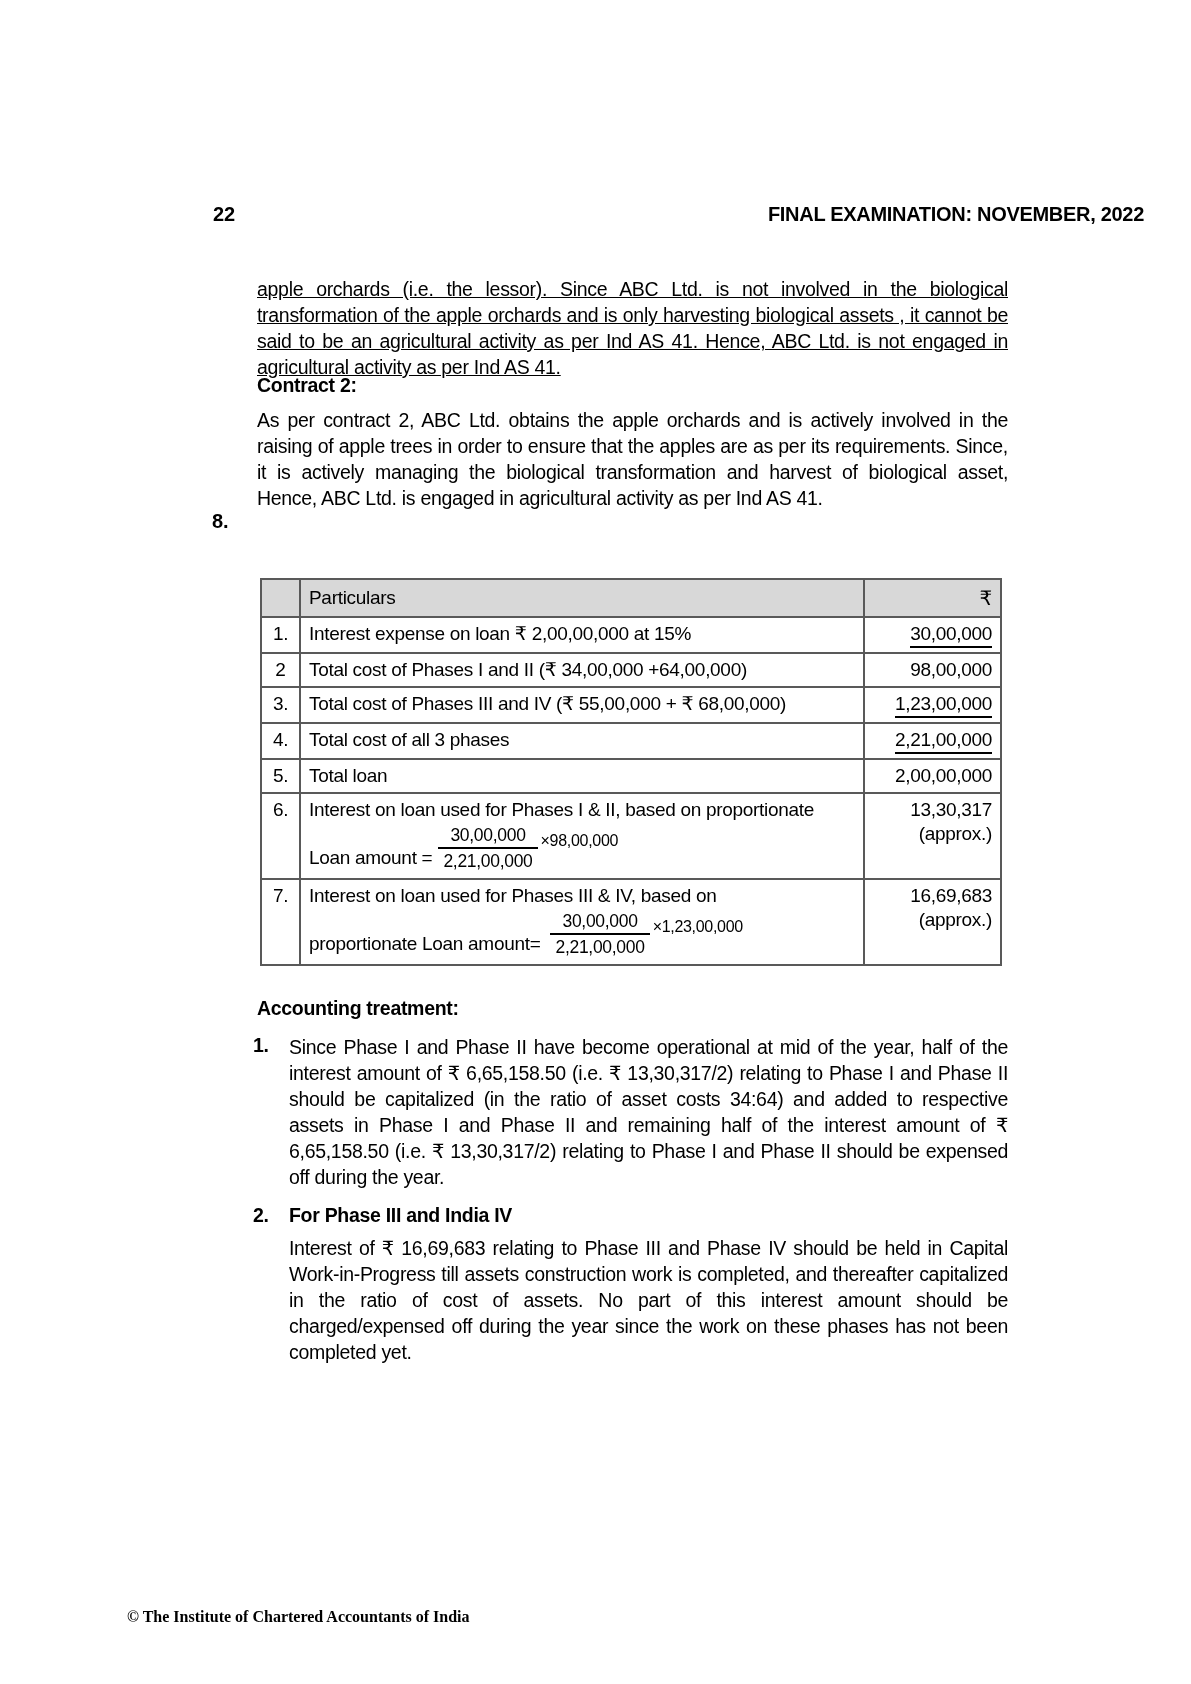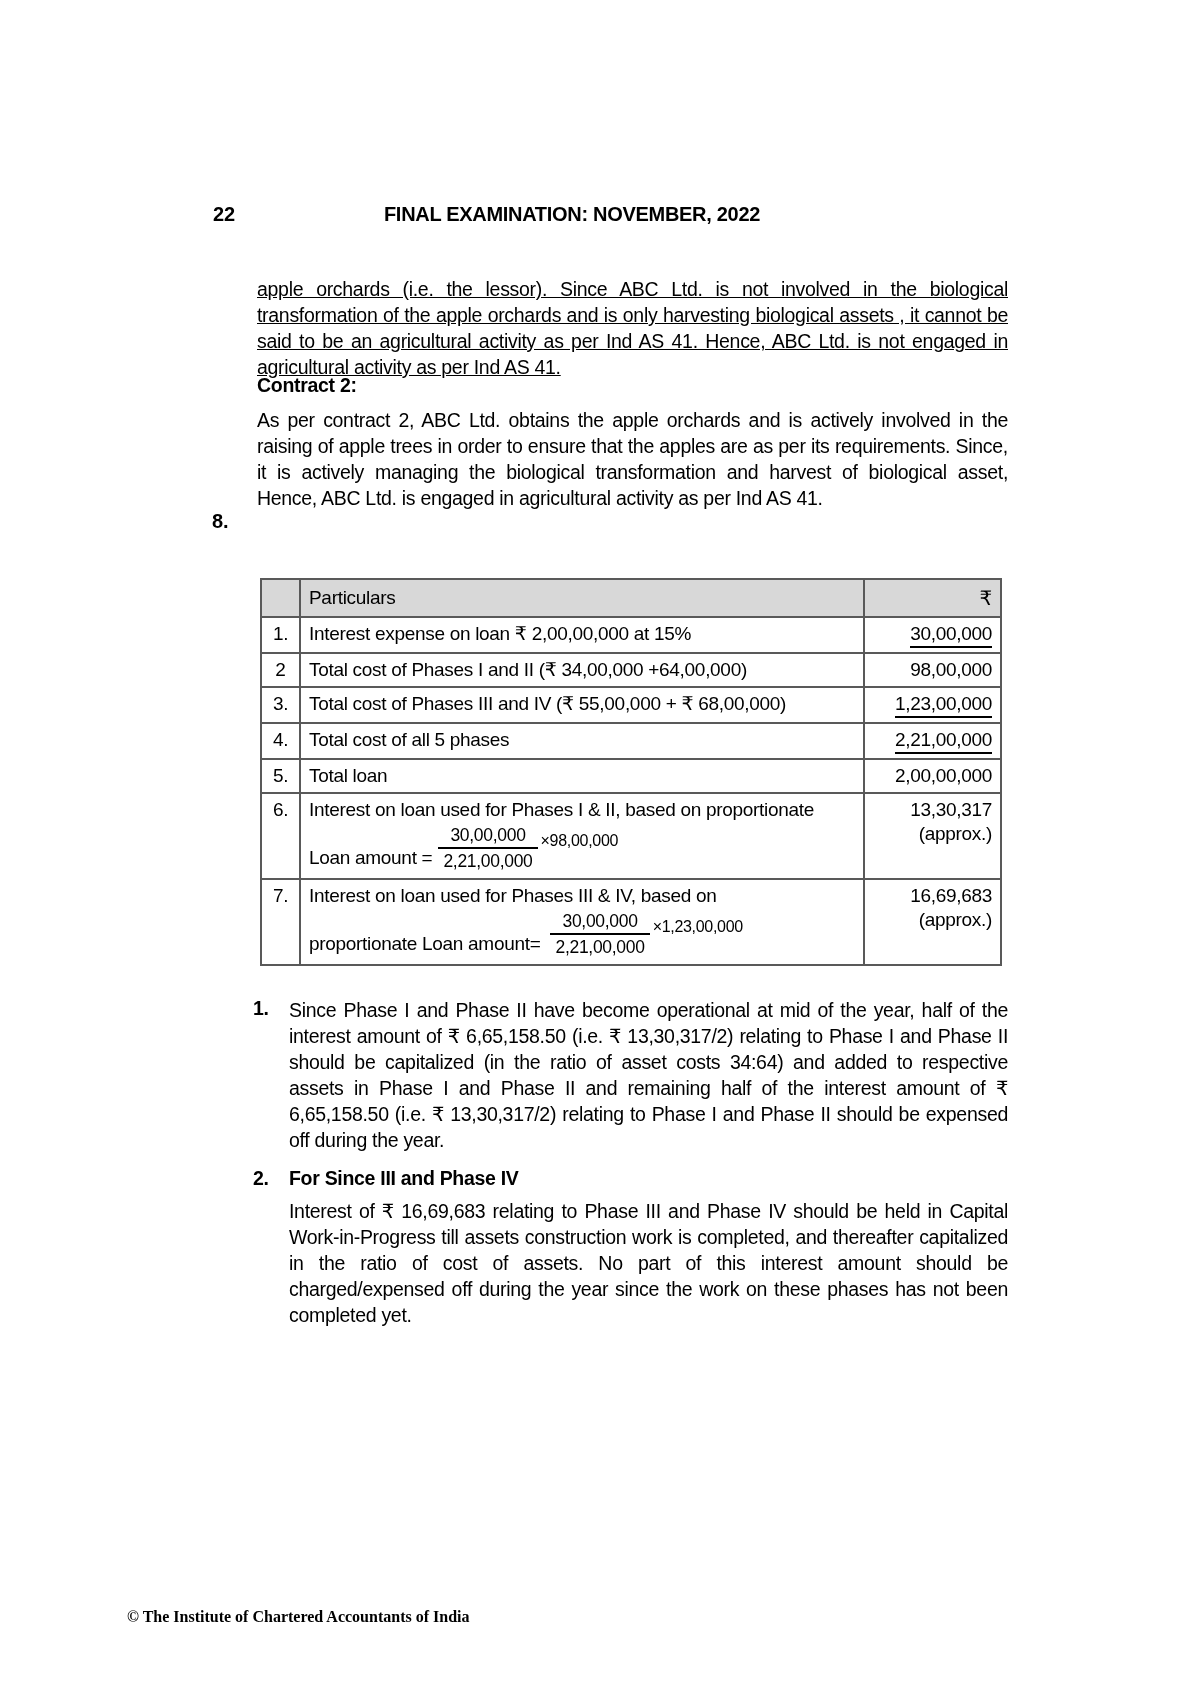--- a/index.html
+++ b/index.html
@@ -10,21 +10,21 @@
     color: #000000;
     font-family: "Liberation Sans", "DejaVu Sans", sans-serif;
     overflow: hidden;
   }
   .page-number {
     position: absolute; top: 203px; left: 213px;
     font-size: 20px; font-weight: bold;
   }
   .page-header-title {
     position: absolute; top: 203px; left: 0; width: 1144px;
-    text-align: center; font-size: 20px; font-weight: bold;
+    text-align: right; font-size: 20px; font-weight: bold;
     letter-spacing: -0.3px;
   }
   .body-para {
     position: absolute; left: 257px; width: 751px;
     font-size: 19.5px; line-height: 26px; letter-spacing: -0.3px;
     text-align: justify;
   }
   .para1 { top: 276px; text-decoration: underline; }
   .contract2-heading {
     position: absolute; left: 257px; top: 374px;
@@ -134,21 +134,21 @@
       <td>Total cost of Phases I and II (₹ 34,00,000 +64,00,000)</td>
       <td class="cell-amt">98,00,000</td>
     </tr>
     <tr>
       <td class="cell-no">3.</td>
       <td>Total cost of Phases III and IV (₹ 55,00,000 + ₹ 68,00,000)</td>
       <td class="cell-amt"><span class="underlined">1,23,00,000</span></td>
     </tr>
     <tr>
       <td class="cell-no">4.</td>
-      <td>Total cost of all 5 phases</td>
+      <td>Total cost of all 3 phases</td>
       <td class="cell-amt"><span class="underlined">2,21,00,000</span></td>
     </tr>
     <tr>
       <td class="cell-no">5.</td>
       <td>Total loan</td>
       <td class="cell-amt">2,00,00,000</td>
     </tr>
     <tr class="row6">
       <td class="cell-no">6.</td>
       <td>
@@ -182,30 +182,31 @@
       </td>
       <td class="cell-amt">
         <div>16,69,683</div>
         <div>(approx.)</div>
       </td>
     </tr>
   </tbody>
 </table>
 
 <div class="accounting">
+  <div class="accounting-heading">Accounting treatment:</div>
 
   <div class="numbered-item">
     <span class="item-num">1.</span>
     <div class="item-body">
       <div class="item-para">Since Phase I and Phase II have become operational at mid of the year, half of the interest amount of ₹ 6,65,158.50 (i.e. ₹ 13,30,317/2) relating to Phase I and Phase II should be capitalized (in the ratio of asset costs 34:64) and added to respective assets in Phase I and Phase II and remaining half of the interest amount of ₹ 6,65,158.50 (i.e. ₹ 13,30,317/2) relating to Phase I and Phase II should be expensed off during the year.</div>
     </div>
   </div>
 
   <div class="numbered-item">
     <span class="item-num">2.</span>
     <div class="item-body">
-      <div class="item-title">For Since III and Phase IV</div>
+      <div class="item-title">For Phase III and India IV</div>
       <div class="item-para">Interest of ₹ 16,69,683 relating to Phase III and Phase IV should be held in Capital Work-in-Progress till assets construction work is completed, and thereafter capitalized in the ratio of cost of assets.  No part of this interest amount should be charged/expensed off during the year since the work on these phases has not been completed yet.</div>
     </div>
   </div>
 </div>
 
 <div class="footer-copyright">© The Institute of Chartered Accountants of India</div>
 
 </body></html>

